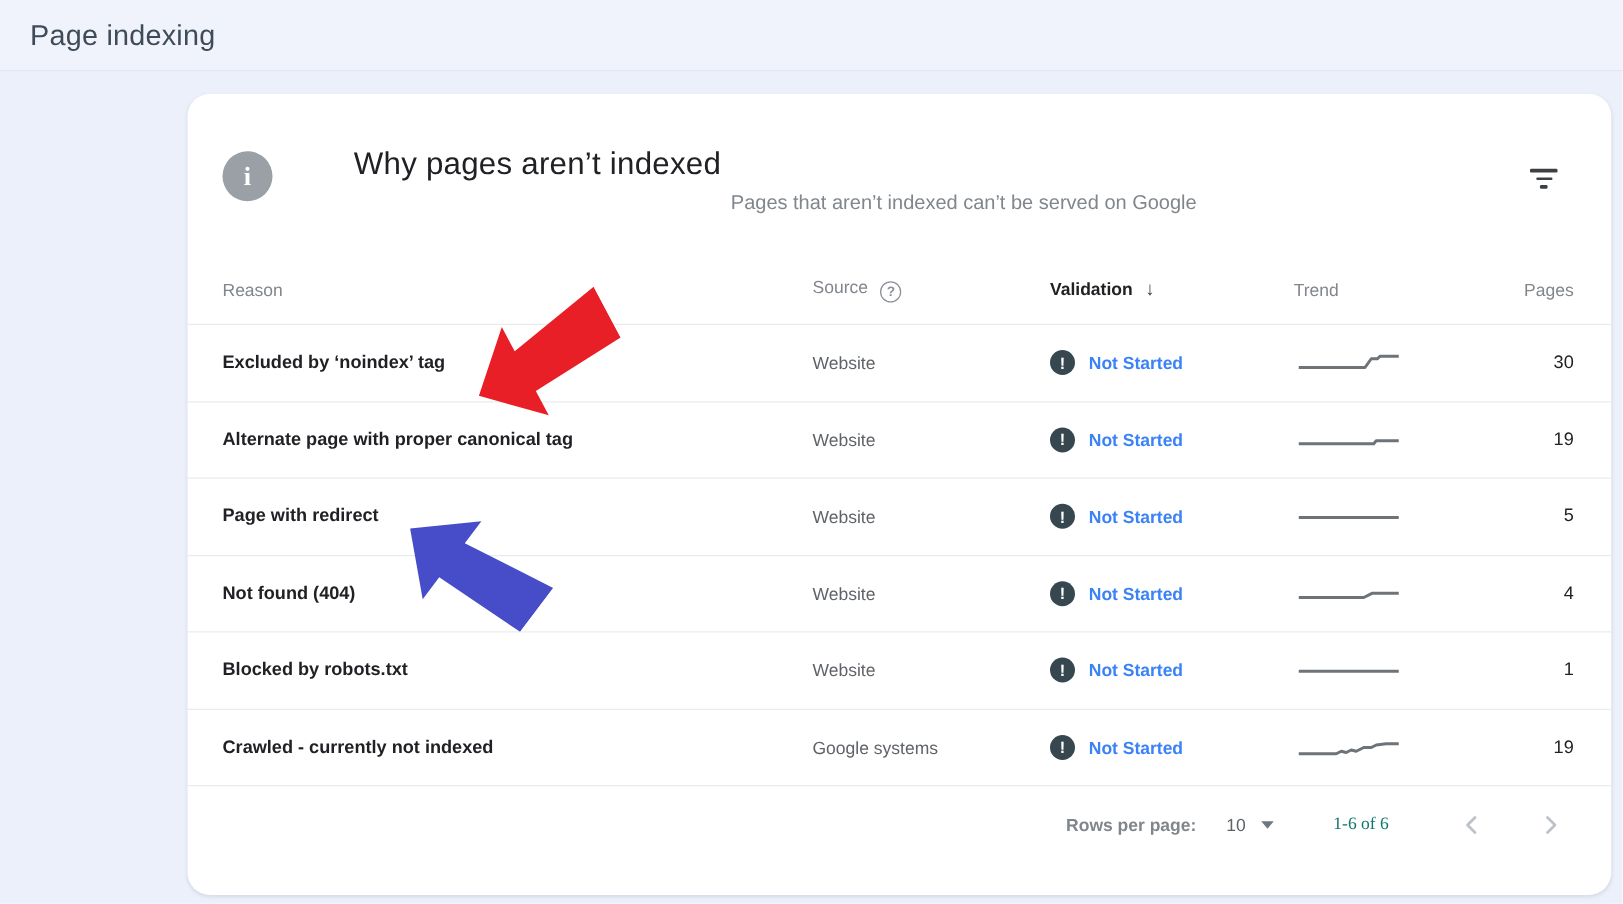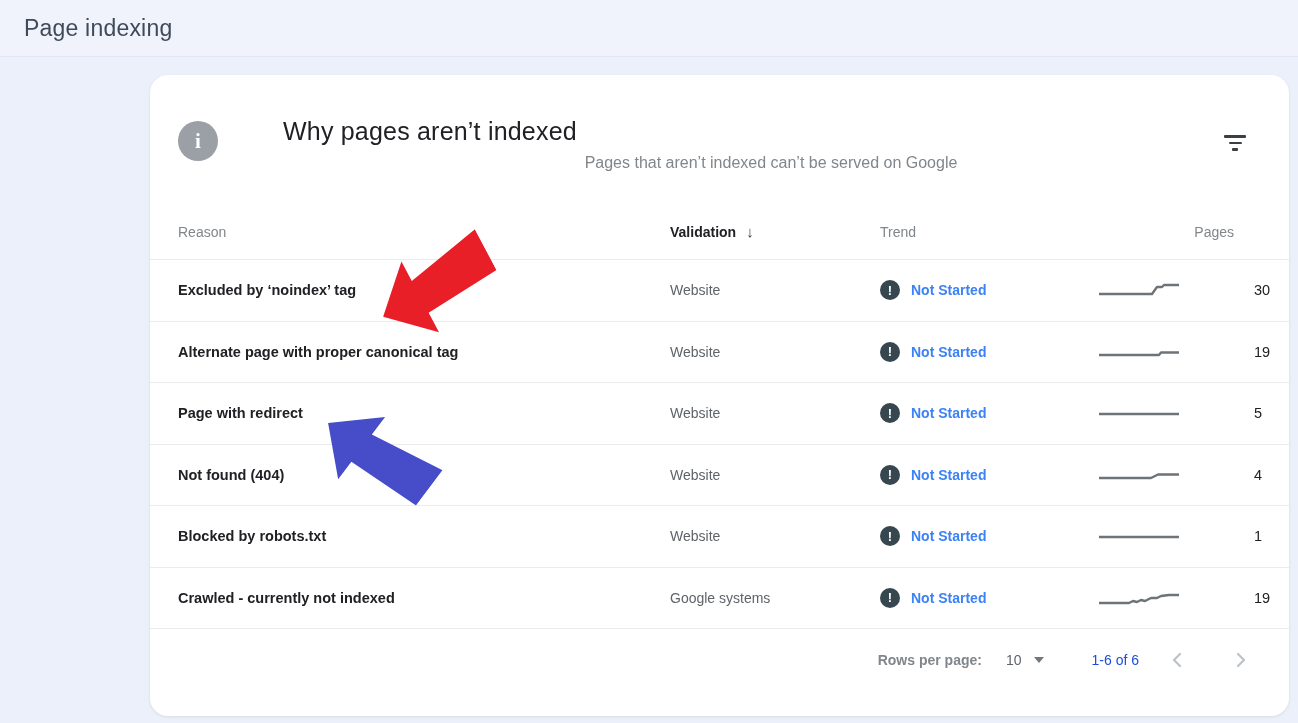--- a/index.html
+++ b/index.html
@@ -49,21 +49,20 @@
   .filter-btn span:nth-child(3){ width:6px; }
 
   
   .table { margin-top:32px; }
   .trow, .thead {
     display:grid;
     grid-template-columns:472px 190px 195px 139px 1fr;
     align-items:center;
     padding:0 30px 0 28px;
     border-bottom:1px solid #e9ebee;
-    gap:20px;
   }
   .thead { height:56px; }
   .thead .hcell { font-size:14px; color:#80868b; cursor:pointer; }
   .thead .hcell.sorted { color:#202124; font-weight:bold; }
   .sort-arrow { font-weight:400; font-size:15px; margin-left:10px; color:#3c4043; }
   .help-icon {
     display:inline-flex; align-items:center; justify-content:center;
     width:17px; height:17px; border:1.6px solid #8b9096; border-radius:50%;
     font-size:11px; color:#8b9096; margin-left:10px; vertical-align:-3px; cursor:pointer;
     font-weight:bold;
@@ -89,21 +88,21 @@
     padding-right:34px; font-size:14px; color:#80868b;
   }
   .rpp-label { margin-right:24px;font-weight:bold; }
   .rpp-select { display:flex; align-items:center; cursor:pointer; }
   .rpp-value { color:#5f6368; font-size:14px; }
   .rpp-caret {
     margin-left:12px; width:0; height:0;
     border-left:5px solid transparent; border-right:5px solid transparent;
     border-top:6px solid #6f7780;
   }
-  .range { margin:0 24px 0 48px; color:#1d4ed8; }
+  .range { margin:0 52px 0 48px; color:#0f766e;font-family:Liberation Serif, serif; }
   .page-btn { background:none; border:none; cursor:pointer; padding:4px; }
   .page-btn + .page-btn { margin-left:32px; }
   .page-btn svg { display:block; }
   .page-btn polyline { fill:none; stroke:#bdc2c9; stroke-width:2.2; stroke-linecap:round; stroke-linejoin:round; }
 
   
   .arrow-layer { position:absolute; inset:0; pointer-events:none; }
   .arrow { position:absolute; }
 </style>
 </head>
@@ -123,20 +122,23 @@
     <button class="filter-btn">
       <span></span>
         <span></span>
         <span></span>
     </button>
   </div>
 
   <div class="table">
     <div class="thead">
       <div class="hcell">Reason</div>
+      <div class="hcell">
+        <span>Source</span><span class="help-icon">?</span>
+      </div>
       <div class="hcell sorted">
         <span>Validation</span><span class="sort-arrow">↓</span>
       </div>
       <div class="hcell">Trend</div>
       <div class="hcell" style="text-align:right">Pages</div>
     </div>
 
     <div class="trow">
       <div class="cell reason">Excluded by ‘noindex’ tag</div>
       <div class="cell source">Website</div>

